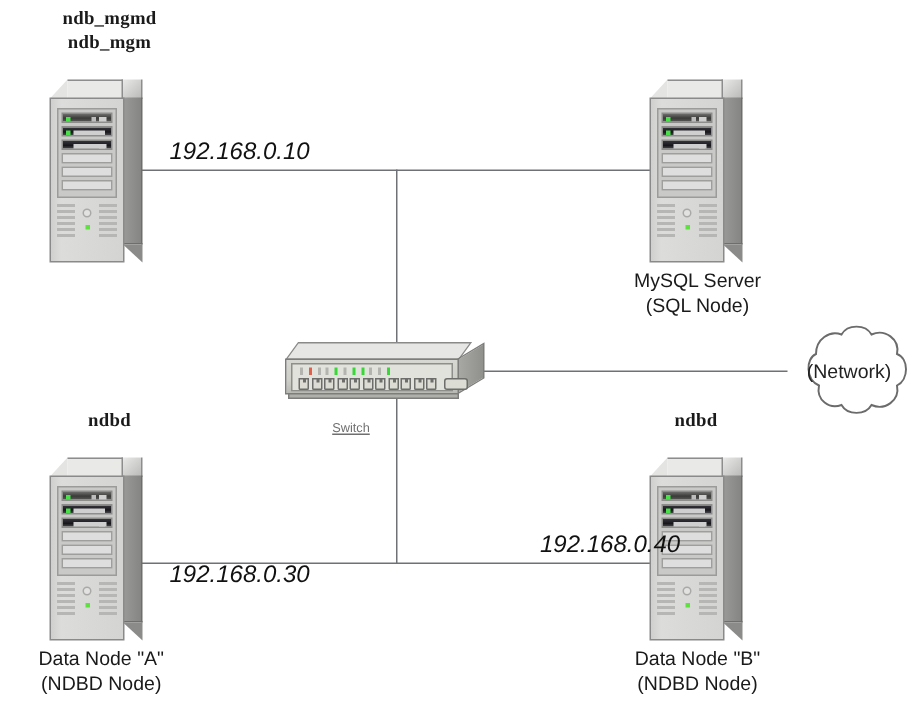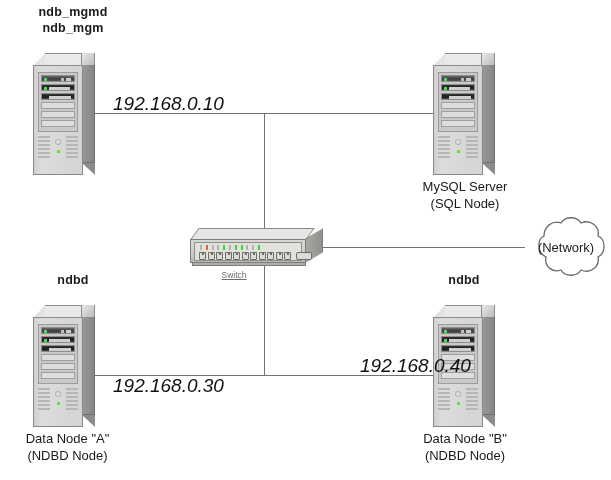--- a/index.html
+++ b/index.html
@@ -12,21 +12,21 @@
     width: 611px;
     height: 480px;
     background: #ffffff;
     font-family: "Liberation Sans", sans-serif;
     overflow: hidden;
   }
 
   
   .proc-label {
     position: absolute;
-    font-family: Liberation Sans, sans-serif;
+    font-family: Liberation Serif, serif;
     font-weight: bold;
     font-size: 12.5px;
     color: #1a1a1a;
     text-align: center;
     line-height: 16px;
     letter-spacing: 0.2px;
     white-space: pre-line;
   }
   .caption {
     position: absolute;
@@ -34,21 +34,21 @@
     font-size: 13px;
     color: #1a1a1a;
     text-align: center;
     line-height: 17px;
     white-space: pre-line;
   }
   .ip-label {
     position: absolute;
     font-family: "Liberation Sans", sans-serif;
     font-style: italic;
-    font-size: 19px;
+    font-size: 16px;
     color: #111111;
     white-space: nowrap;
   }
   .switch-label {
     position: absolute;
     font-family: "Liberation Sans", sans-serif;
     font-size: 8.5px;
     color: #6f6f6f;
     text-align: center;
     width: 60px;
@@ -562,21 +562,21 @@
         <span class="sw-port"></span>
         <span class="sw-port"></span>
         <span class="sw-port"></span>
         <span class="sw-port"></span>
         <span class="sw-uplink"></span>
       </div>
     </div>
     <div class="sw-base"></div>
   </div>
 
-  <div class="switch-label" style="left:204px; top:270px;text-decoration:underline;">Switch</div>
+  <div class="switch-label" style="left:204px; top:280px;text-decoration:underline;">Switch</div>
 
   <svg id="network-cloud" viewBox="0 0 88 72">
     <path d="M22,24 C22,14 31,8 39,11 C43,4 55,4 59,11 C68,7 78,14 76,24
              C84,27 84,41 76,45 C78,55 68,62 59,58 C55,65 43,65 39,58
              C31,61 22,55 24,45 C15,41 15,27 22,24 Z" fill="#ffffff" stroke="#6b6b6b" stroke-width="1.3"></path>
   </svg>
   <div class="cloud-label" style="left:516px; top:240px;">(Network)</div>
 
 </div>
 

